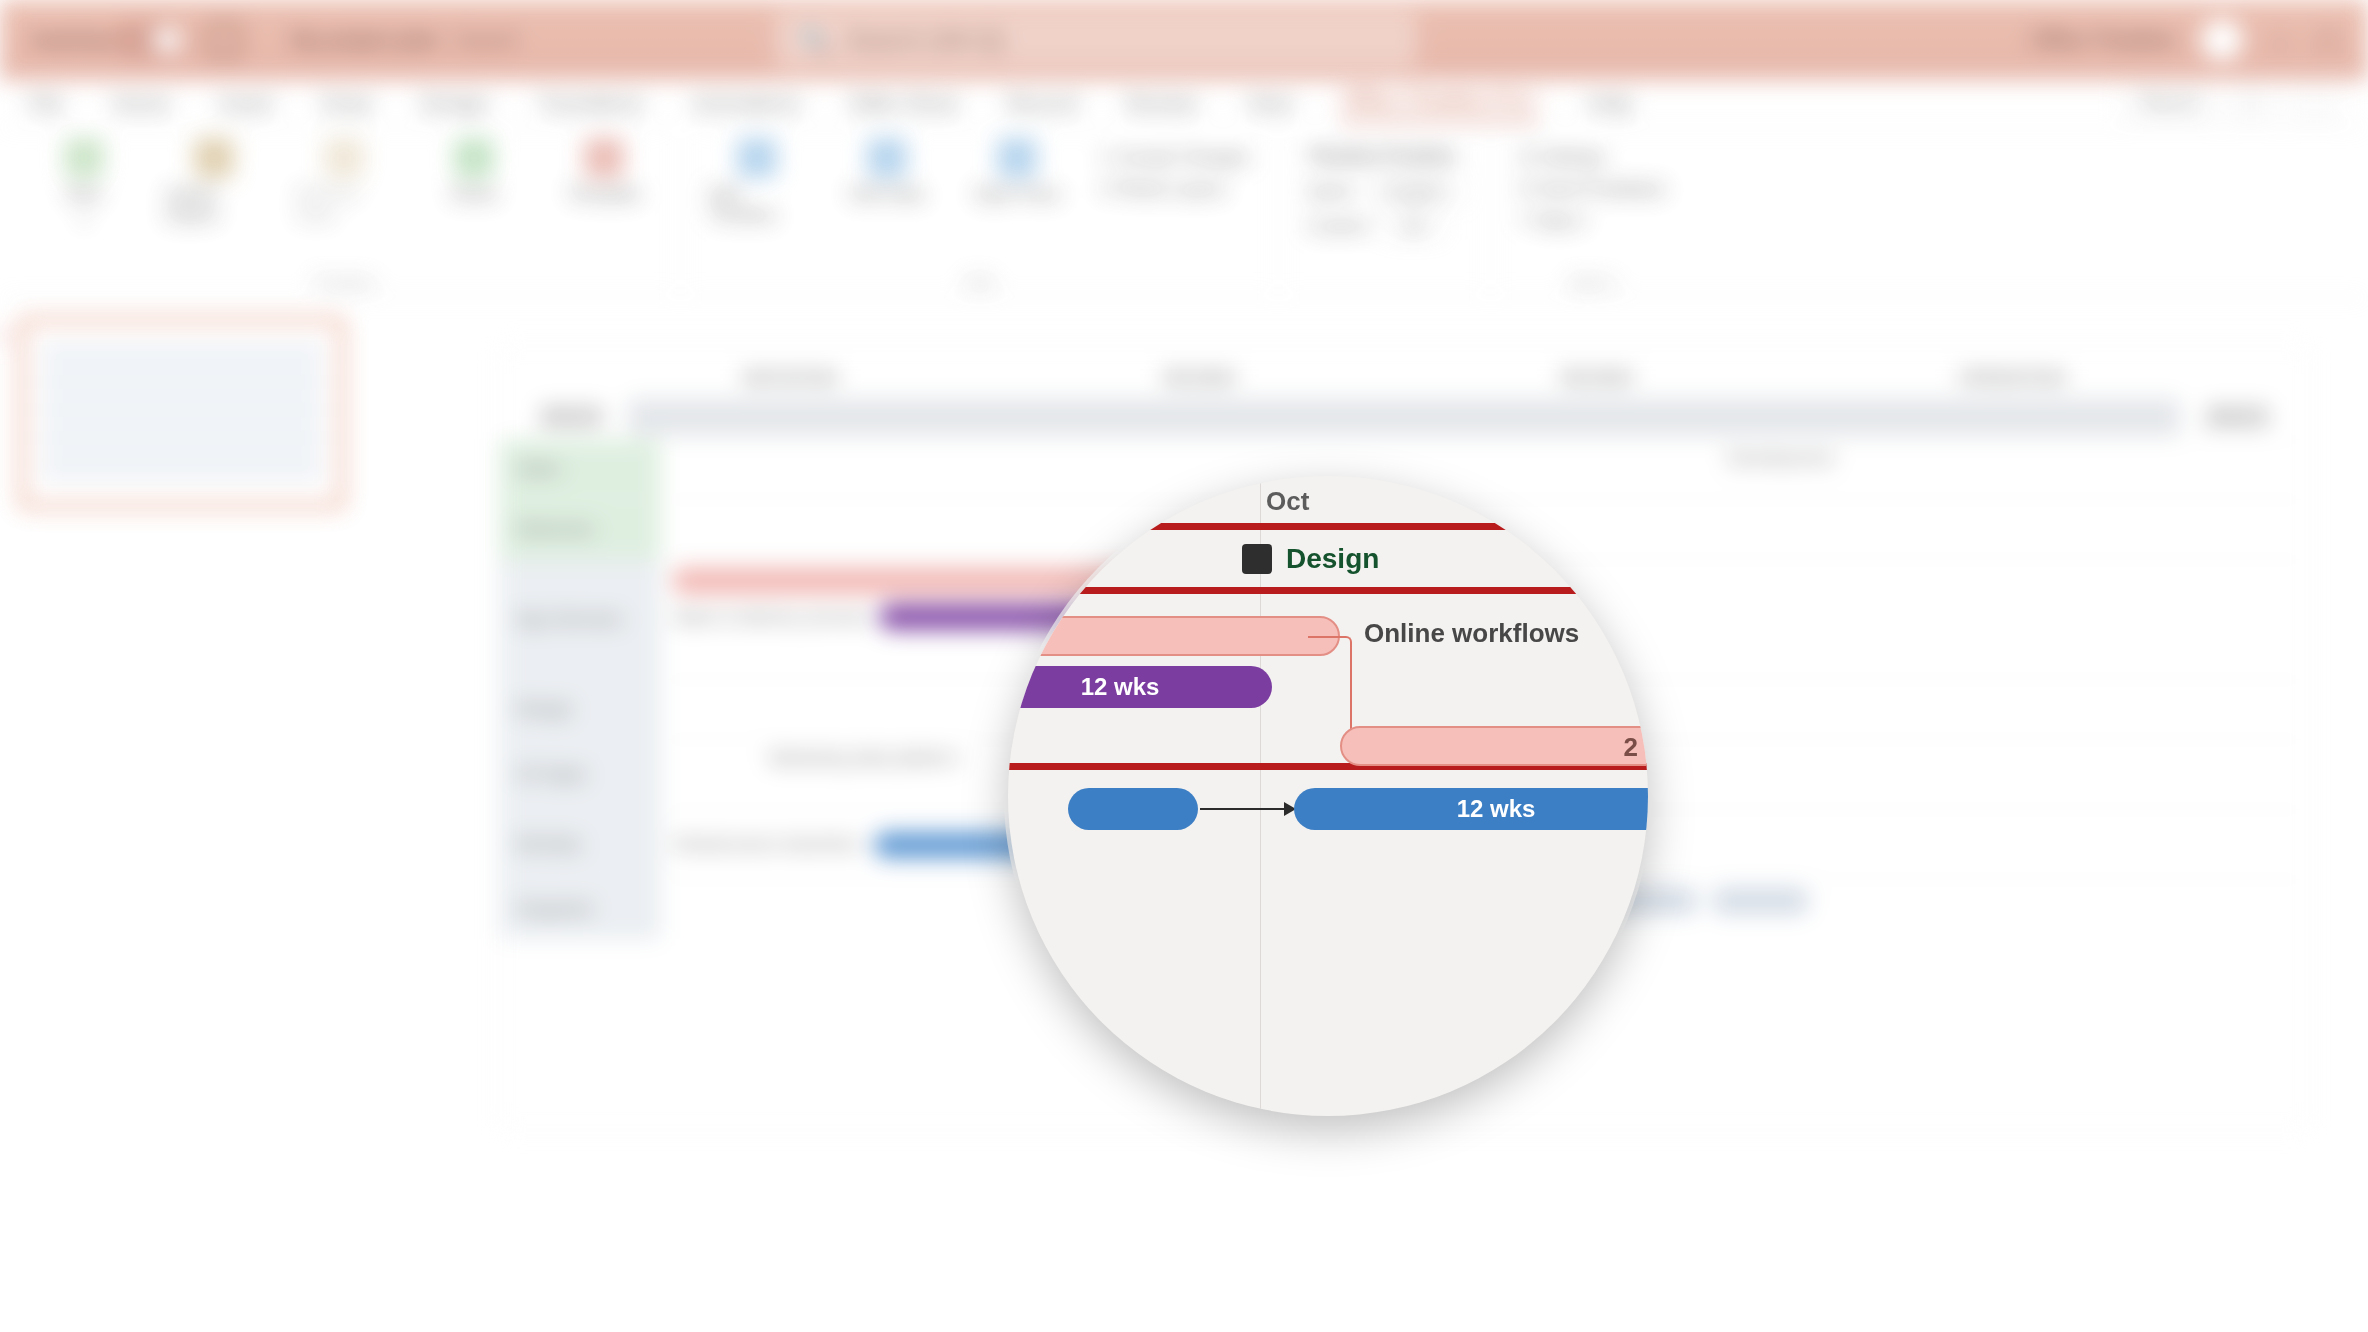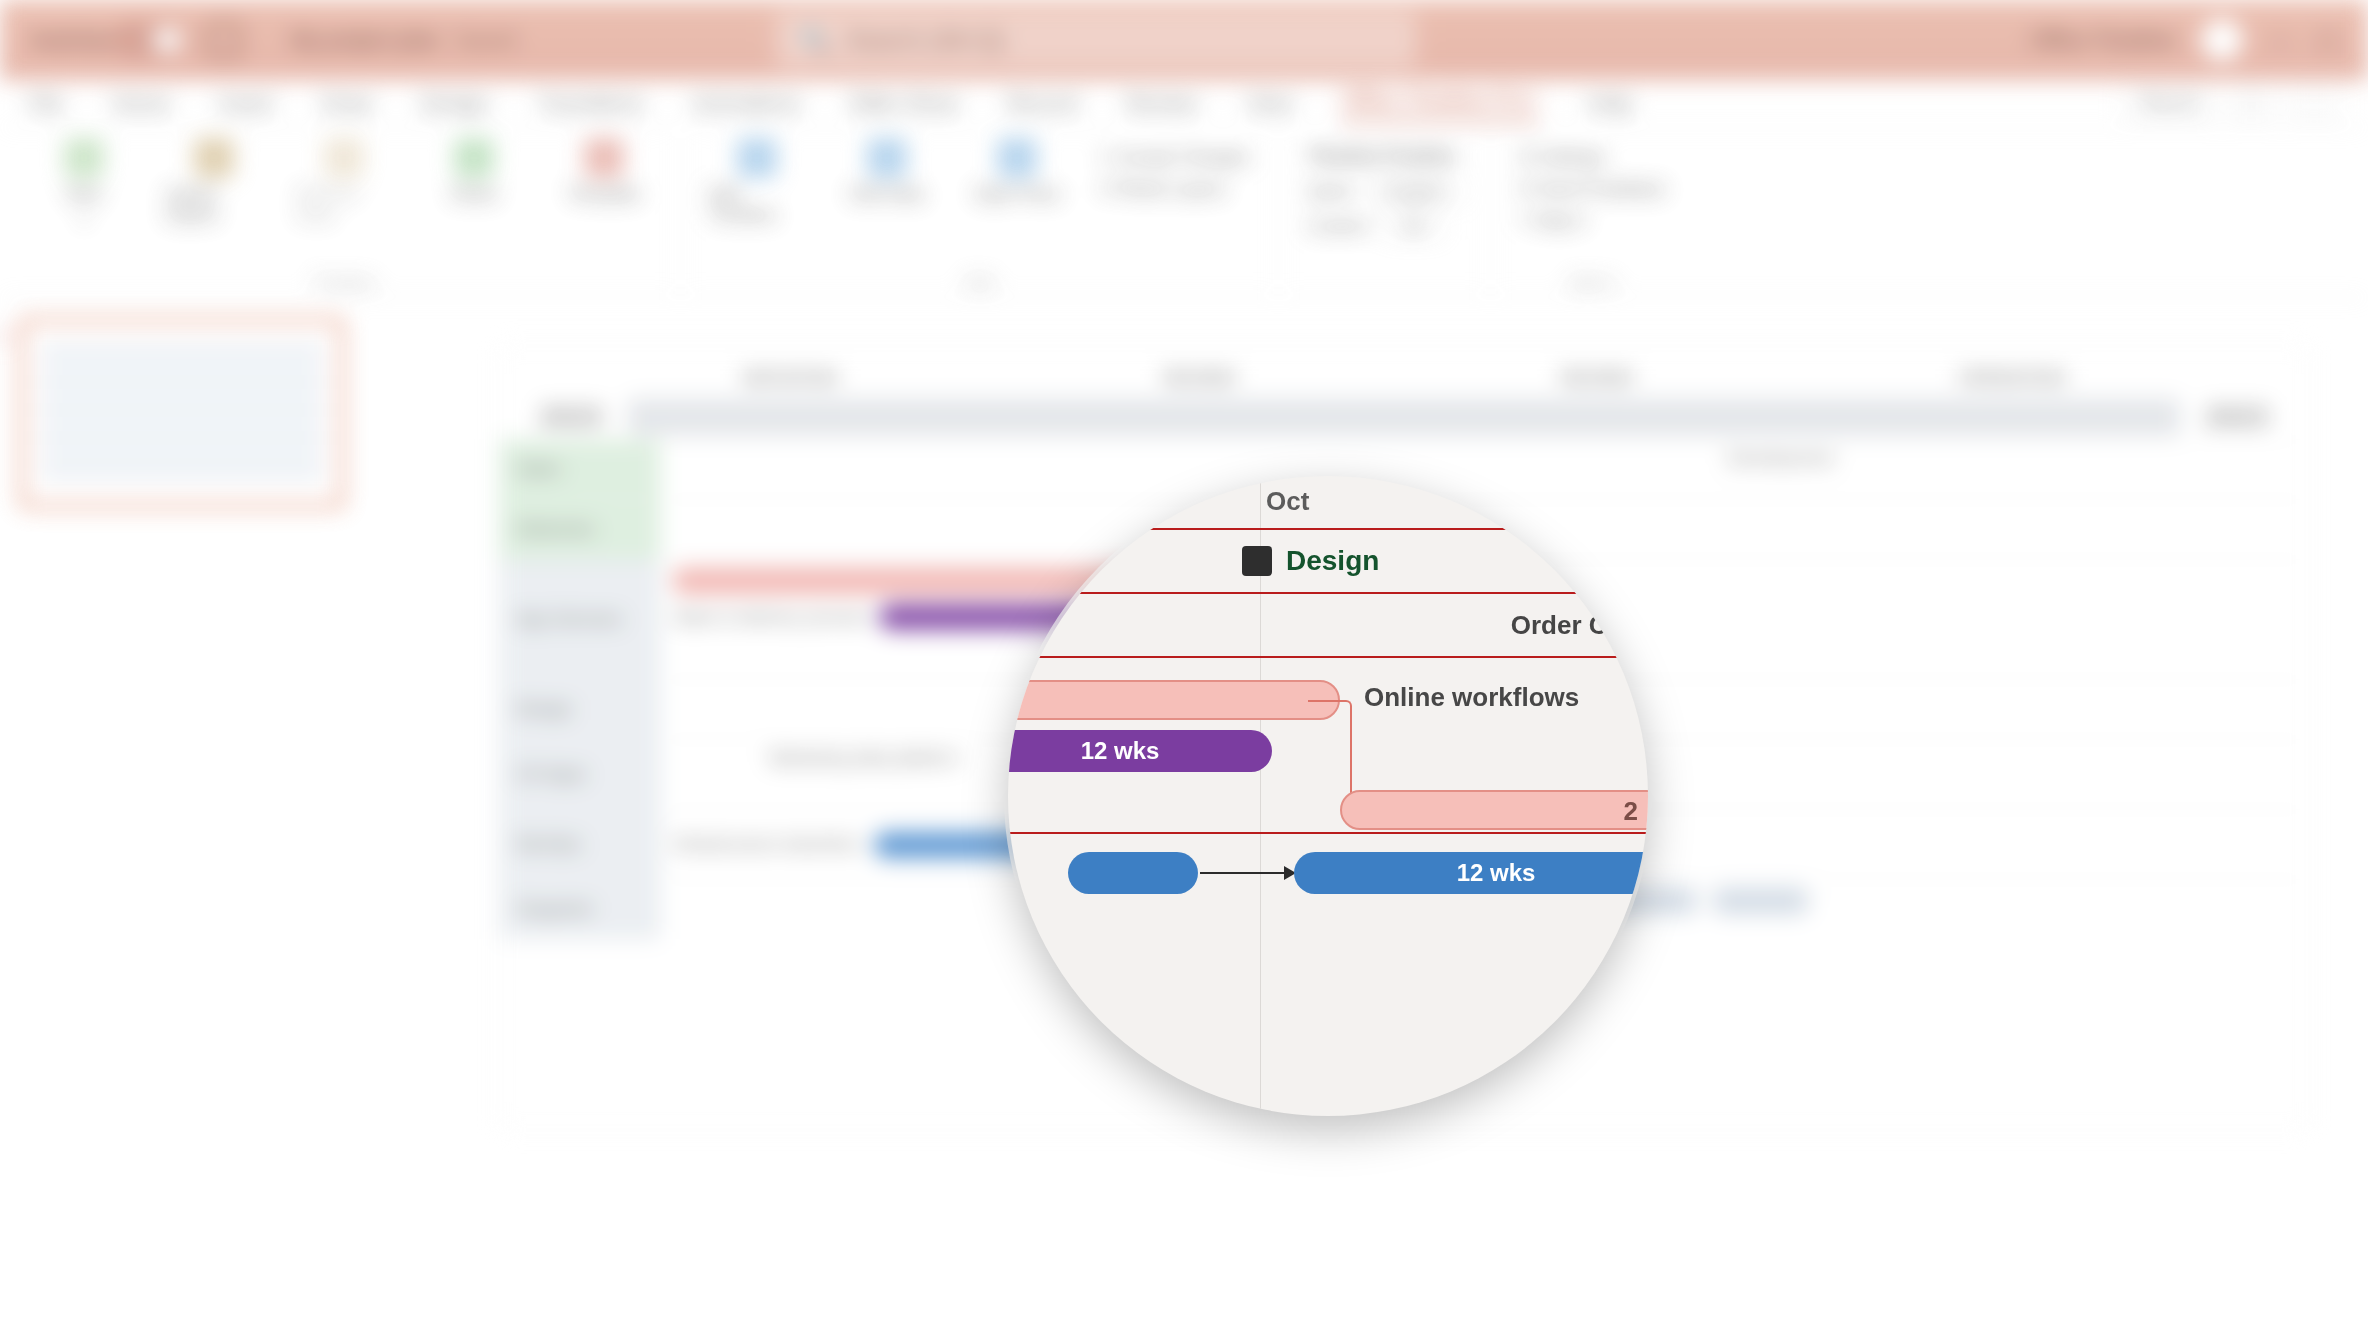--- a/index.html
+++ b/index.html
@@ -51,21 +51,21 @@
   .swim:nth-child(4) .lbl{background:#dbeedd;}
   .bar{height:26px;border-radius:14px;}
   .bar.pink{background:#f1b0ab;}
   .bar.blue{background:#4e8ecf;}
   .bar.pale{background:#cfd9e4;}
   .txt{font-size:18px;}
 
   
   .lens-wrap{position:absolute;left:1008px;top:476px;width:640px;height:640px;border-radius:50%;overflow:hidden;box-shadow:0 14px 46px rgba(0,0,0,.25),0 0 0 4px rgba(255,255,255,.7);background:#f4f2f0;z-index:50;}
   .lens{position:absolute;inset:0;}
-  .lens-row{border-bottom:2px solid #b91c1c;position:relative;}
+  .lens-row{border-bottom:7px solid #b91c1c;position:relative;}
   .grid-line{position:absolute;top:0;bottom:0;width:1px;background:#dcd9d6;}
 
   .r-month{height:54px;}
   .r-month .t{position:absolute;left:258px;top:10px;font-size:26px;font-weight:700;color:#5c5c5c;}
 
   .r-design{height:64px;display:flex;align-items:center;}
   .sq{width:30px;height:30px;border-radius:4px;background:#2e2e2e;margin-left:234px;}
   .r-design .t{margin-left:14px;font-size:28px;font-weight:700;color:#14532d;}
 
   .r-order{height:64px;display:flex;align-items:center;}
@@ -297,23 +297,20 @@
 
     <div class="lens-row r-month">
       <span class="t">Oct</span>
     </div>
 
     <div class="lens-row r-design">
       <span class="sq"></span>
       <span class="t">Design</span>
     </div>
 
-    <div class="lens-row r-order">
-      <span class="t">Order Ca</span>
-    </div>
 
     <div class="lens-row r-wf">
       <div class="pill pink"></div>
       <span class="wf-label">Online workflows</span>
       <div class="pill purple">
         <span>12 wks</span>
       </div>
       <div class="conn"></div>
       <div class="conn-v"></div>
       <div class="arrowhead"></div>

